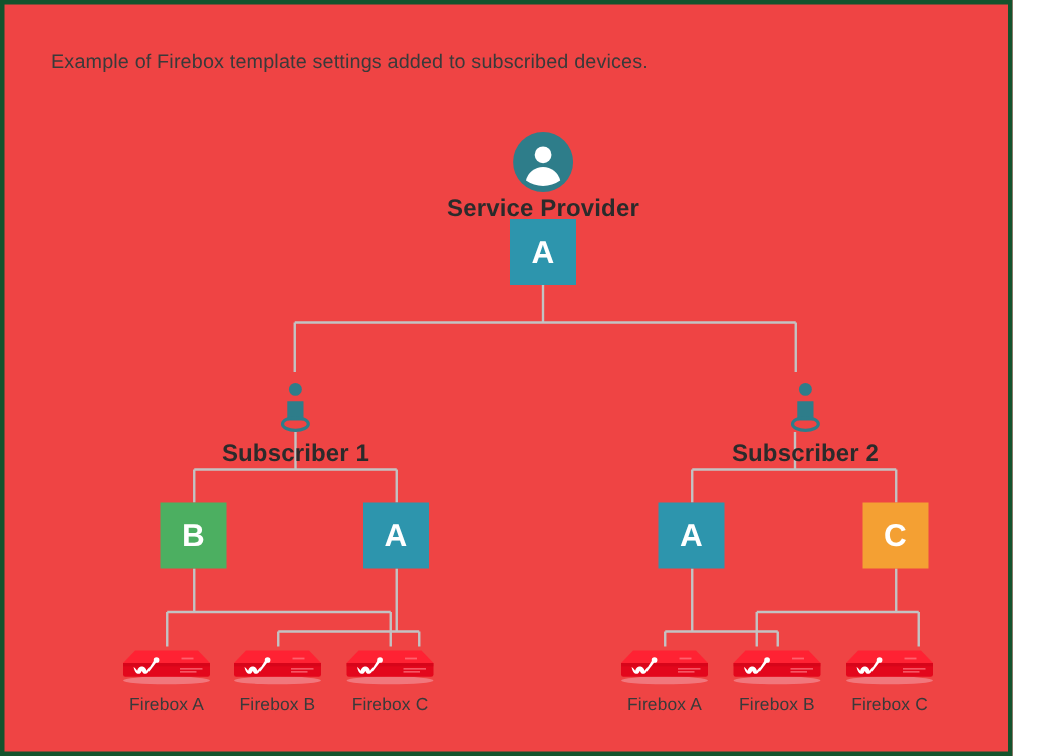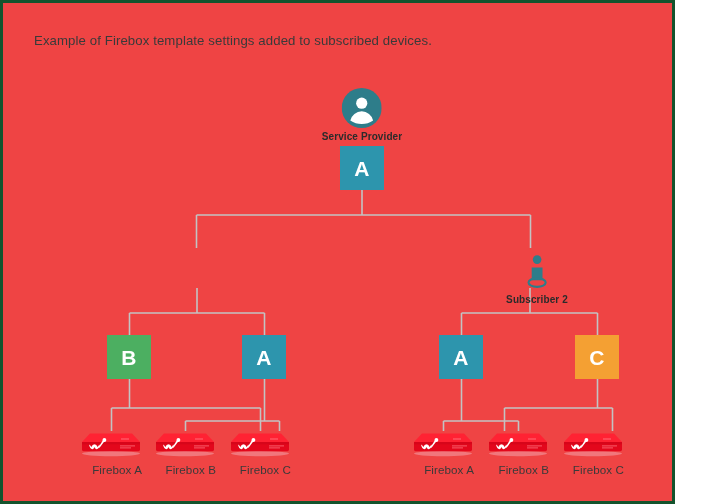--- a/index.html
+++ b/index.html
@@ -58,21 +58,21 @@
 
   
   .actor-icon {
     width: 40px;
     height: 40px;
     margin: 0 auto;
     display: block;
   }
   .actor-label {
     margin-top: 3px;
-    font-size: 10px;
+    font-size: 16px;
     font-weight: bold;
     color: #2b2b2b;
     letter-spacing: 0.1px;
   }
 
   
   .tpl-box {
     position: absolute;
     width: 44px;
     height: 44px;
@@ -84,21 +84,21 @@
     font-size: 21px;
     font-weight: bold;
     line-height: 1;
     letter-spacing: 0.3px;
   }
 
   
   .device {
     position: absolute;
     transform: translateX(-50%);
-    text-align: right;
+    text-align: center;
     white-space: nowrap;
   }
   .device-icon {
     display: block;
     width: 62px;
     height: 26px;
     margin: 0 auto;
   }
   .device-label {
     margin-top: 6px;
@@ -162,20 +162,28 @@
         <circle cx="20" cy="15.2" r="5.6" fill="#ffffff"></circle>
         <path d="M8.6 32.4a11.7 11.7 0 0 1 22.8 0 20 20 0 0 1-22.8 0z" fill="#ffffff"></path>
       </svg>
       <div class="actor-label">Service Provider</div>
     </div>
 
     <div class="tpl-box" style="left:359px; top:143px; background:#2d95ad;">
       <span>A</span>
     </div>
 
+    <div class="node" style="left:194px; top:248px;">
+      <svg class="actor-icon" viewBox="0 0 40 40">
+        <circle cx="20" cy="8.6" r="4.3" fill="#2e7d8a"></circle>
+        <path d="M14.6 16.5h10.8v12.8h-10.8z" fill="#2e7d8a"></path>
+        <path d="M11.4 31.6c0-2.4 3.9-4.3 8.6-4.3s8.6 1.9 8.6 4.3-3.9 4.3-8.6 4.3-8.6-1.9-8.6-4.3z" fill="none" stroke="#2e7d8a" stroke-width="2.1"></path>
+      </svg>
+      <div class="actor-label">Subscriber 1</div>
+    </div>
 
     <div class="tpl-box" style="left:126px; top:332px; background:#4caf61;">
       <span>B</span>
     </div>
     <div class="tpl-box" style="left:261px; top:332px; background:#2d95ad;">
       <span>A</span>
     </div>
 
     <div class="node" style="left:534px; top:248px;">
       <svg class="actor-icon" viewBox="0 0 40 40">

